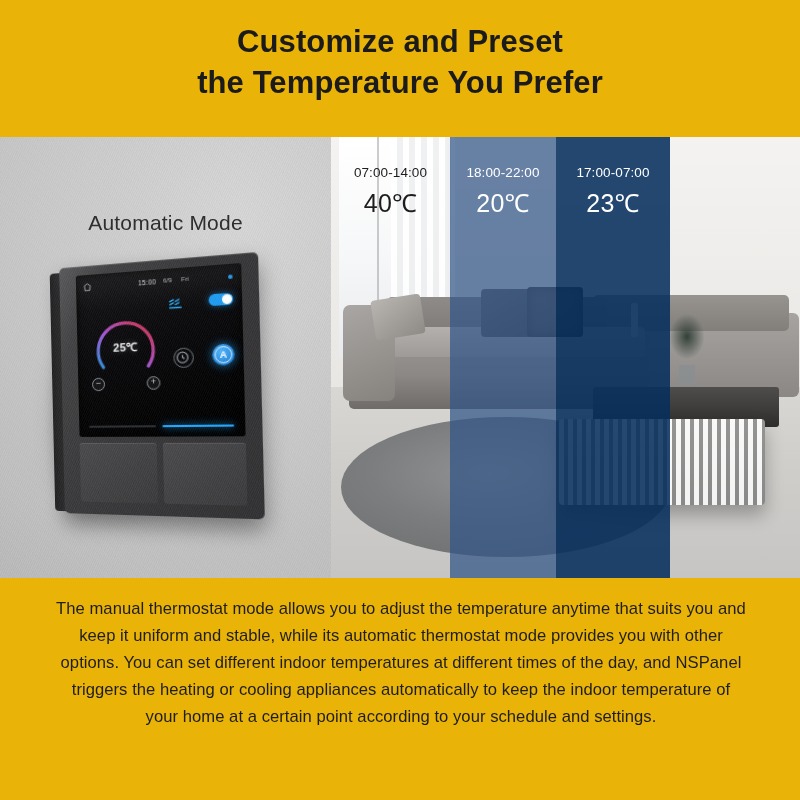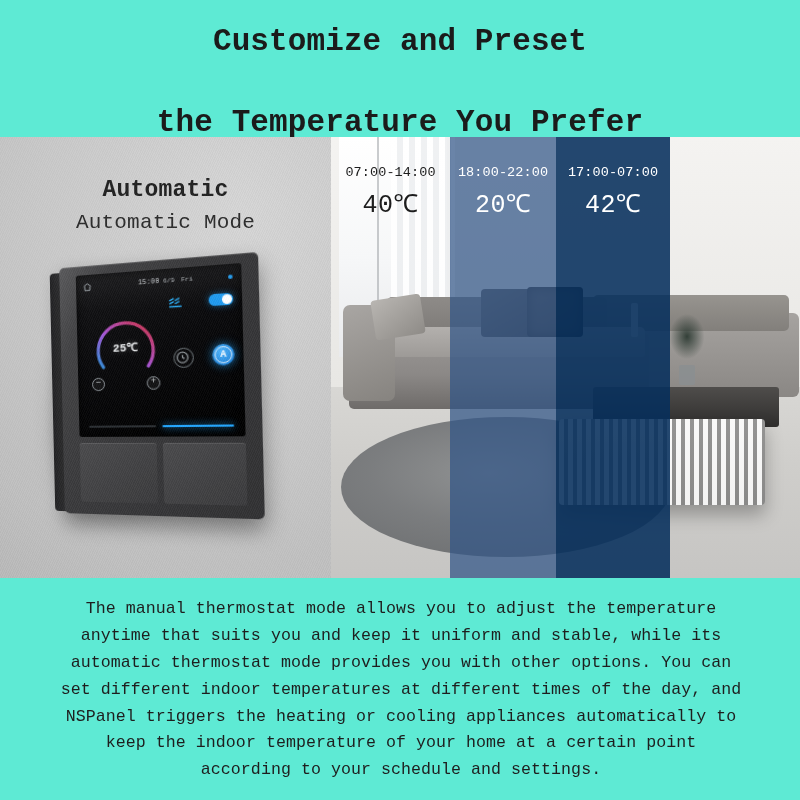--- a/index.html
+++ b/index.html
@@ -2,30 +2,30 @@
 <html><head>
 <meta charset="utf-8">
 <style>
   html, body {
     margin: 0; padding: 0;
     width: 800px; height: 800px;
     background: #ffffff;
     font-family: "Liberation Sans", sans-serif;
     overflow: hidden;
   }
-  .page { position: relative; width: 800px; height: 800px; background:#5eead4;font-family:Liberation Mono, monospace; }
+  .page { position: relative; width: 800px; height: 800px; background:#eab308; }
 
   
   .headline {
     position: absolute; top: 22px; left: 0; width: 800px;
     text-align: center; color: #1b1b1b;
     font-size: 31px; font-weight: bold; line-height: 1.32;
     letter-spacing: .1px;
   }
-  .headline .l2 { display:block;margin-top:40px; }
+  .headline .l2 { display:block; }
 
   
   .band {
     position: absolute; top: 137px; left: 0;
     width: 800px; height: 441px; overflow: hidden;
   }
 
   
   .wall {
     position: absolute; left: 0; top: 0; width: 331px; height: 441px;
@@ -258,21 +258,20 @@
 <div class="page">
 
   <div class="headline">
     <span>Customize and Preset</span>
     <span class="l2">the Temperature You Prefer</span>
   </div>
 
   <div class="band">
 
     <div class="wall">
-      <div class="wall-title">Automatic</div>
       <div class="wall-sub">Automatic Mode</div>
 
       <div class="device">
         <div class="device-shadow"></div>
         <div class="device-edge"></div>
         <div class="device-body">
 
           <div class="screen">
 
             <div class="sbar">
@@ -374,21 +373,21 @@
 
         <div class="zone z3">
           <div class="tint" style="background:rgba(48,85,135,0.72)"></div>
           <div class="label">18:00-22:00</div>
           <div class="temp">20℃</div>
         </div>
 
         <div class="zone z4">
           <div class="tint" style="background:rgba(6,47,92,0.88)"></div>
           <div class="label">17:00-07:00</div>
-          <div class="temp">42℃</div>
+          <div class="temp">23℃</div>
         </div>
 
       </div>
     </div>
   </div>
 
   <div class="para">The manual thermostat mode allows you to adjust the temperature anytime that suits you and keep it uniform and stable, while its automatic thermostat mode provides you with other options. You can set different indoor temperatures at different times of the day, and NSPanel triggers the heating or cooling appliances automatically to keep the indoor temperature of your home at a certain point according to your schedule and settings.</div>
 
 </div>
 

